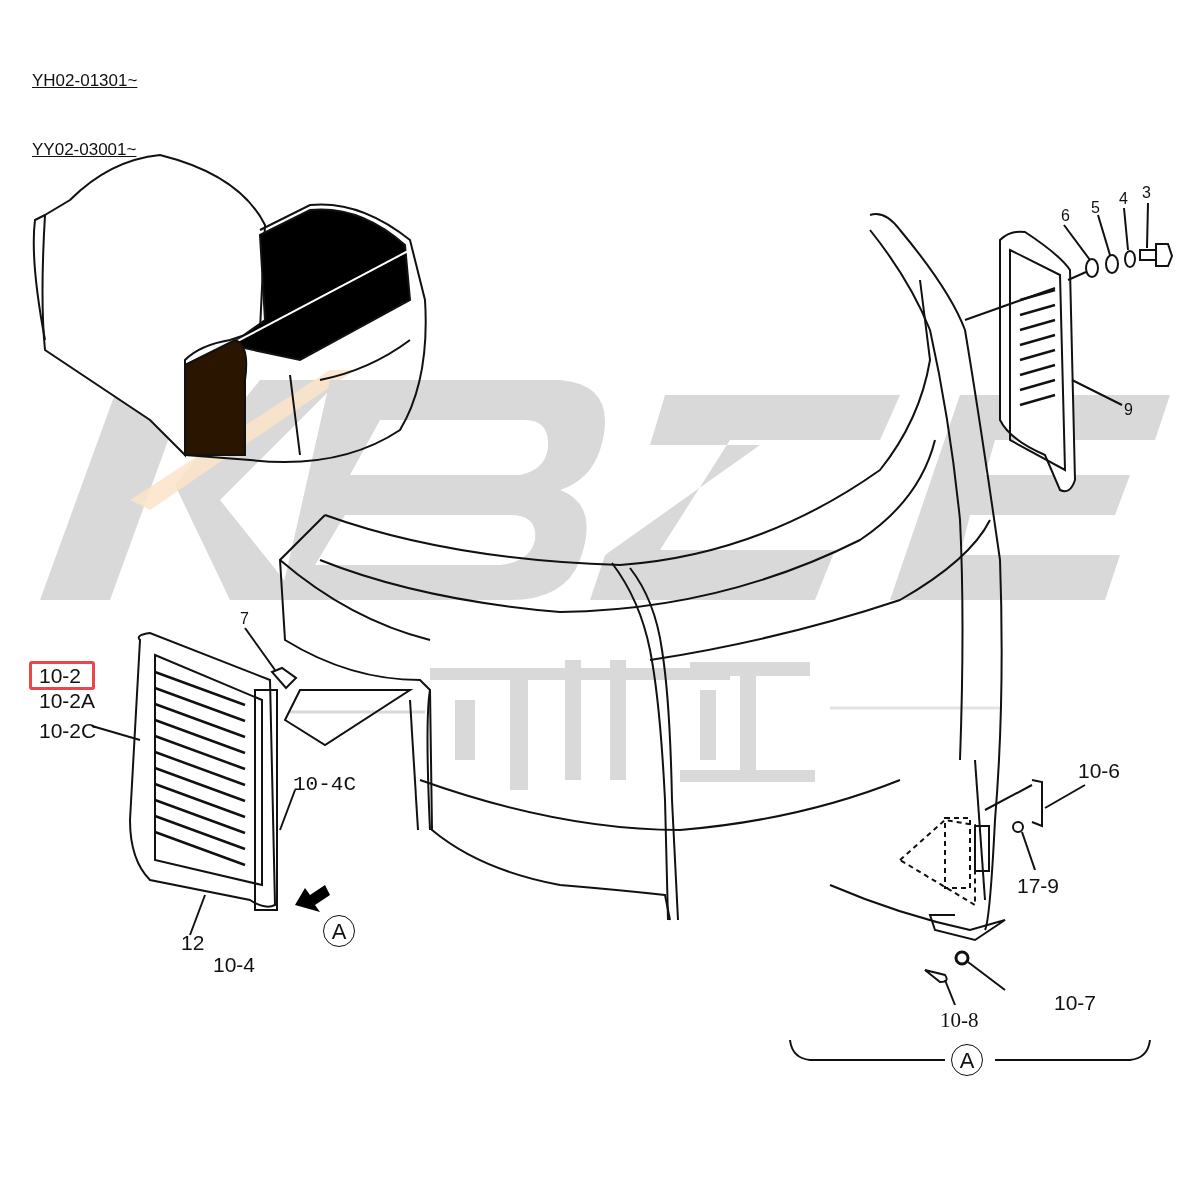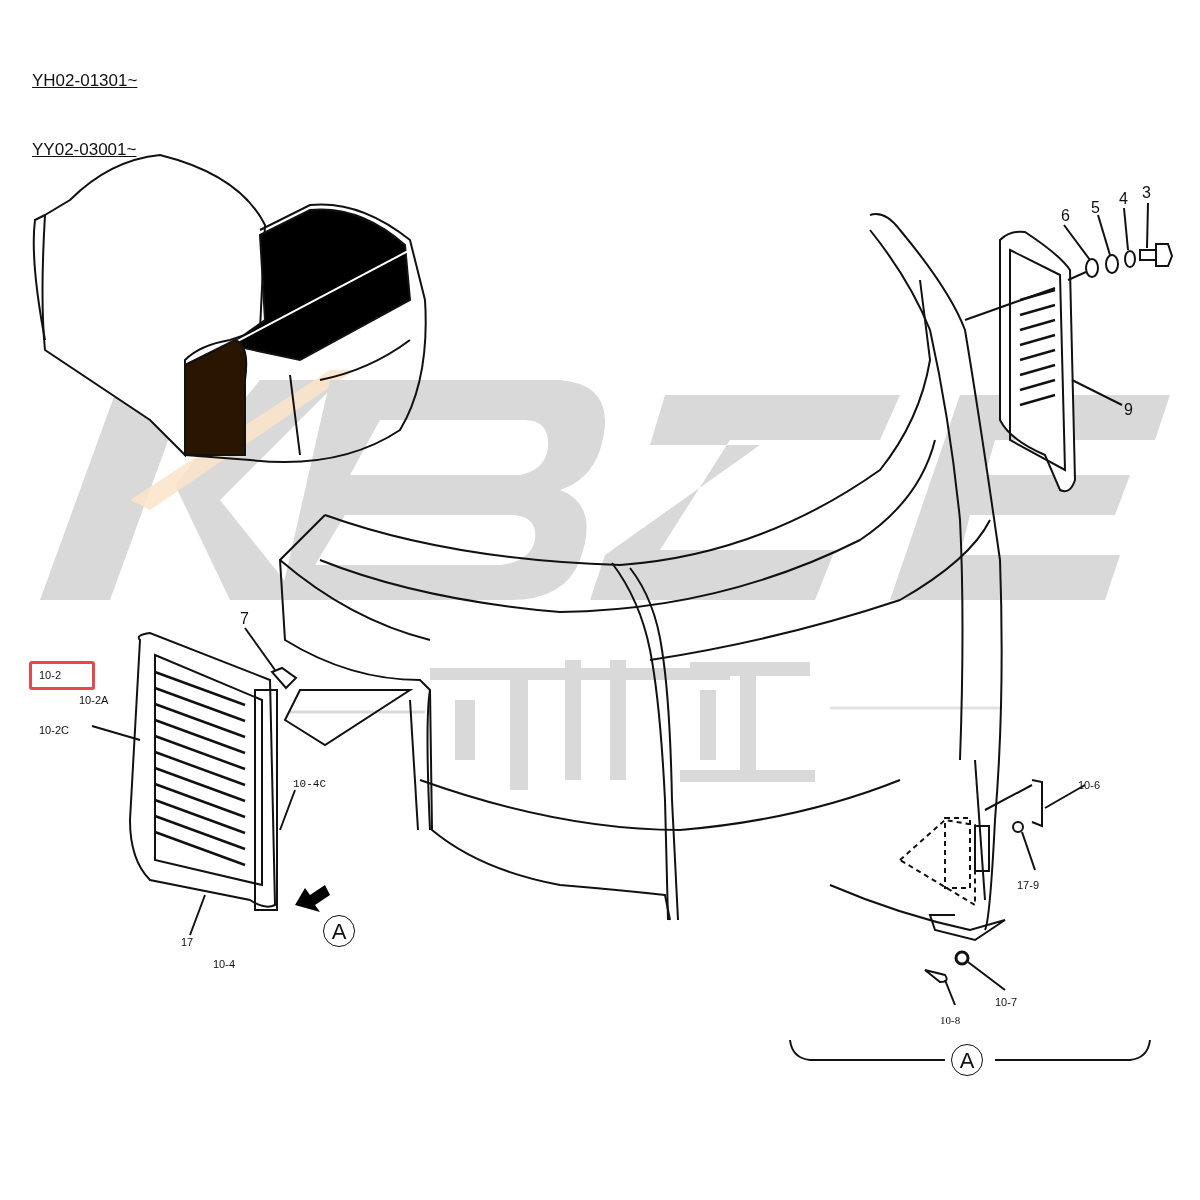--- a/index.html
+++ b/index.html
@@ -1,18 +1,18 @@
 <!DOCTYPE html>
 <html><head>
 <meta charset="utf-8">
 <style>
   html, body { margin:0; padding:0; background:#ffffff; }
   body { width:1200px; height:1200px; position:relative; overflow:hidden;
          font-family:"Liberation Sans", sans-serif; color:#111; }
-  .label { position:absolute; font-size:11px; line-height:17px; color:#111;
+  .label { position:absolute; font-size:21px; line-height:17px; color:#111;
            font-family:"Liberation Sans", sans-serif; white-space:nowrap; }
   .serial { position:absolute; left:32px; font-size:17px; line-height:21px;text-decoration:underline; }
   .highlight { position:absolute; left:29px; top:661px; width:66px; height:29px;
                border:3px solid #e8474b; border-radius:3px; box-sizing:border-box; }
   svg.art { position:absolute; left:0; top:0; }
   .circleA { position:absolute; width:32px; height:32px; border:1.5px solid #111;
              border-radius:50%; text-align:center; line-height:32px; font-size:22px; box-sizing:border-box; }
 </style>
 </head>
 <body>
@@ -152,24 +152,24 @@
 
 <div class="label" style="left:1142px; top:184px; font-size:16px;">3</div>
 <div class="label" style="left:1119px; top:190px; font-size:16px;">4</div>
 <div class="label" style="left:1091px; top:199px; font-size:16px;">5</div>
 <div class="label" style="left:1061px; top:207px; font-size:16px;">6</div>
 <div class="label" style="left:1124px; top:401px; font-size:16px;">9</div>
 <div class="label" style="left:240px; top:610px; font-size:16px;">7</div>
 
 <div class="highlight"></div>
 <div class="label" style="left:39px; top:667px;">10-2</div>
-<div class="label" style="left:39px; top:692px;margin-left:40px;">10-2A</div>
+<div class="label" style="left:39px; top:692px;">10-2A</div>
 <div class="label" style="left:39px; top:716px;margin-top:6px;">10-2C</div>
 <div class="label" style="left:293px; top:776px;font-family:Liberation Mono, monospace;">10-4C</div>
-<div class="label" style="left:181px; top:934px;">17</div>
+<div class="label" style="left:181px; top:934px;">12</div>
 <div class="label" style="left:181px; top:956px;margin-left:32px;">10-4</div>
 <div class="circleA" style="left:323px; top:915px;">A</div>
 
-<div class="label" style="left:1078px; top:762px;margin-top:15px;">10-6</div>
+<div class="label" style="left:1078px; top:762px;">10-6</div>
 <div class="label" style="left:1017px; top:877px;">17-9</div>
-<div class="label" style="left:995px; top:994px;text-align:center;">10-7</div>
+<div class="label" style="left:1054px; top:994px;text-align:center;">10-7</div>
 <div class="label" style="left:940px; top:1012px;font-family:Liberation Serif, serif;">10-8</div>
 <div class="circleA" style="left:951px; top:1044px;">A</div>
 
 </body></html>

